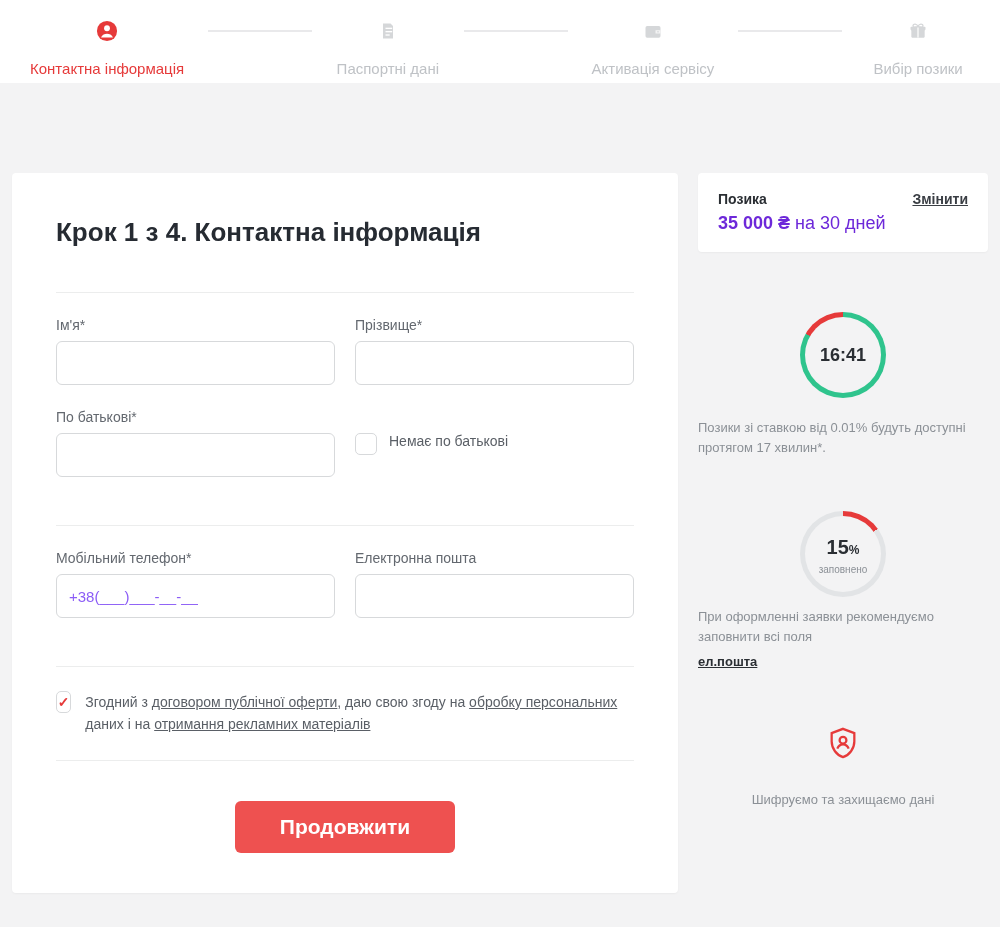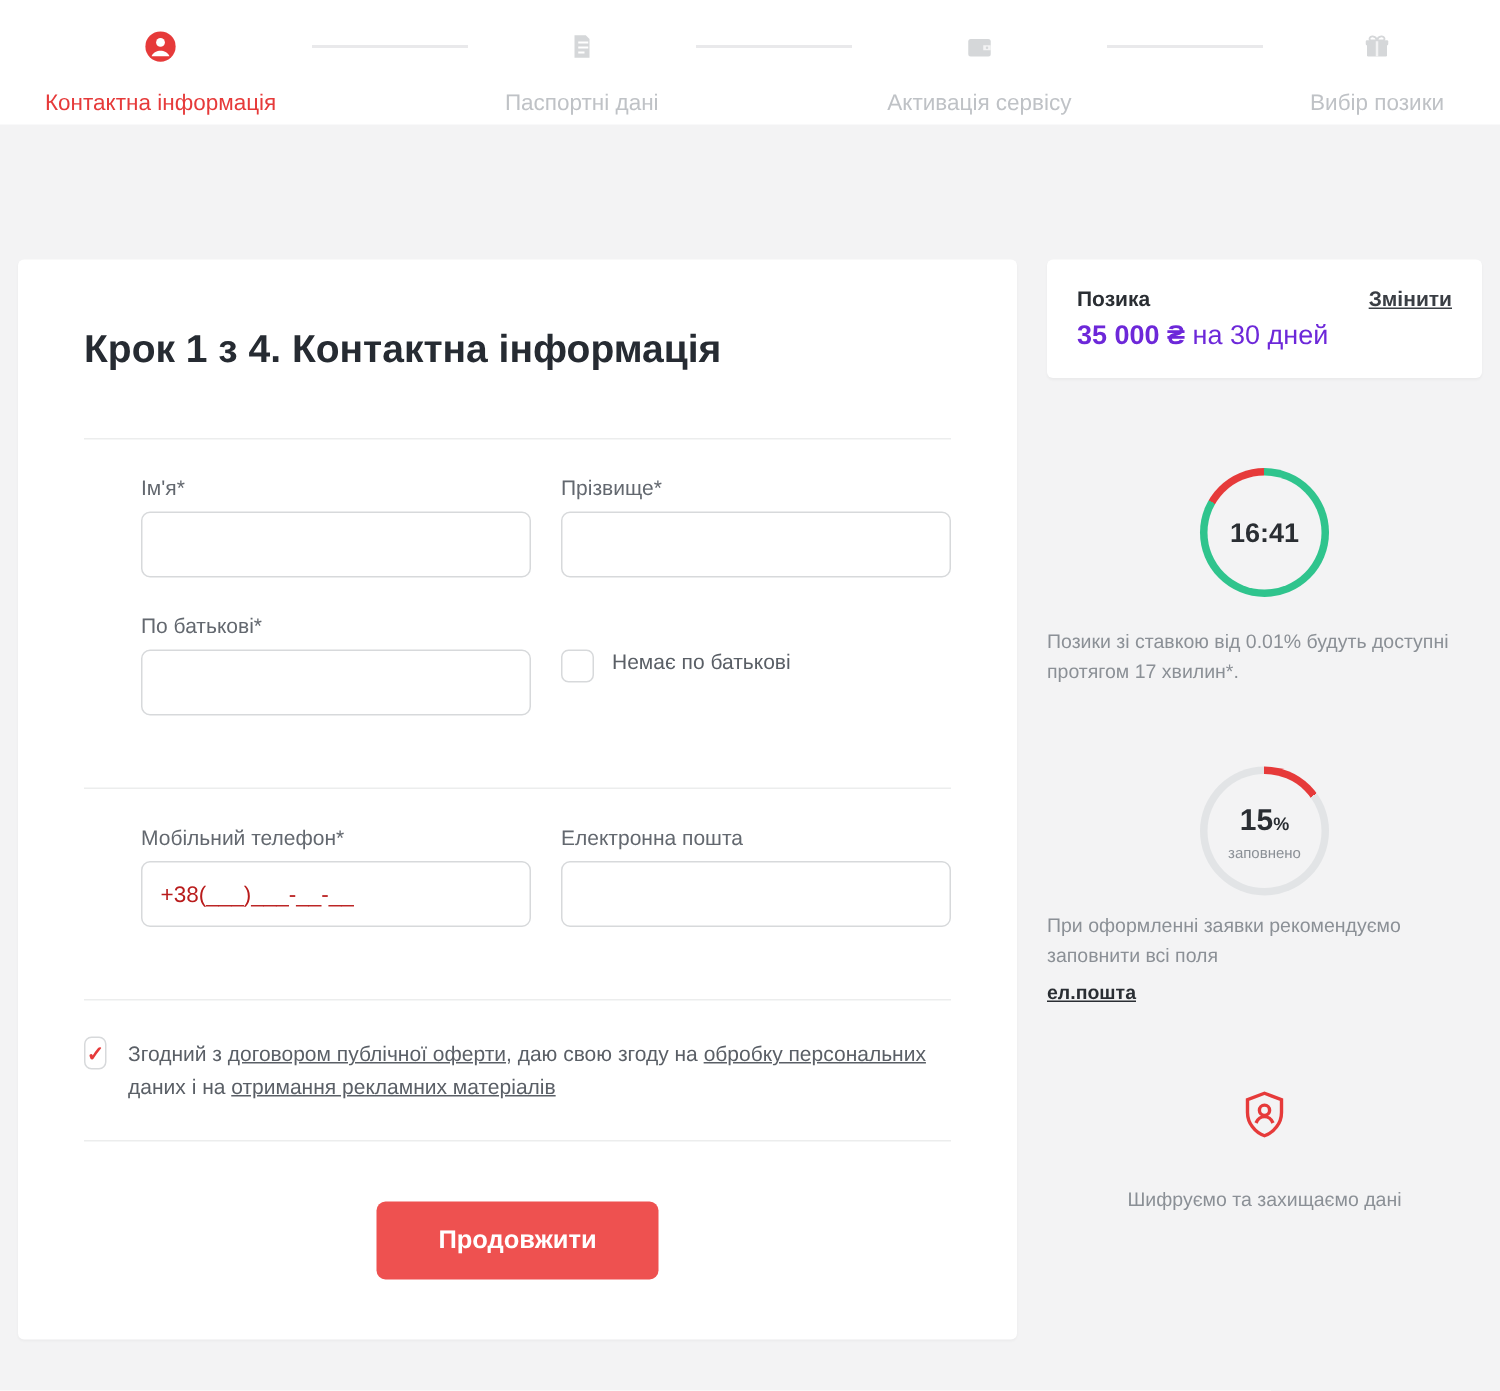--- a/index.html
+++ b/index.html
@@ -53,31 +53,31 @@
   border-radius: 4px;
   padding: 44px 44px 30px 44px;
   box-shadow: 0 1px 2px rgba(0,0,0,0.04);
   flex: 1;
 }
 .sidebar { width: 290px; display: flex; flex-direction: column; gap: 24px; }
 
 h1 { font-size: 26px; font-weight: 700; color: #262b32; margin-bottom: 44px; }
 hr { border: none; border-top: 1px solid #eceded; margin: 24px 0; }
 
-.form-row { display: flex; gap: 20px; margin-left: 38px; }
+.form-row { display: flex; gap: 20px; }
 .form-row .field { flex: 1; }
 .field { display: flex; flex-direction: column; gap: 8px; margin-bottom: 24px; }
 .field label { font-size: 14px; color: #63686f; }
 .field input[type=text], .field input[type=email] {
   height: 44px;
   border: 1px solid #d7d9db;
   border-radius: 6px;
   padding: 0 12px;
   font-size: 15px;
-  color: #b91c1c;
+  color: #8b5cf6;
 }
 .checkbox-line { display: flex; align-items: flex-start; gap: 12px; }
 .fake-checkbox {
   width: 22px; height: 22px; border: 1px solid #d7d9db; border-radius: 5px;
   display: flex; align-items: center; justify-content: center;
   background: #fff; cursor: pointer;
 }
 .fake-checkbox.checked::after {
   content: "✓"; color: #e63a3a; font-weight: bold; font-size: 14px;
 }
@@ -87,23 +87,23 @@
 .consent-text { font-size: 14px; color: #5a5f66; line-height: 1.6; }
 .consent-text .u { text-decoration: underline; color: #5a5f66; cursor: pointer; }
 
 .continue-btn {
   display: block;
   margin: 40px auto 10px auto;
   background: #ee5150;
   color: #fff;
   border: none;
   border-radius: 6px;
-  font-size: 17px;
+  font-size: 21px;
   font-weight: 600;
-  width: 188px;
+  width: 220px;
   height: 52px;
   cursor: pointer;
 }
 
 
 .loan-summary {
   background: #fff;
   padding: 18px 20px;
   border-radius: 4px;
   box-shadow: 0 1px 2px rgba(0,0,0,0.04);

